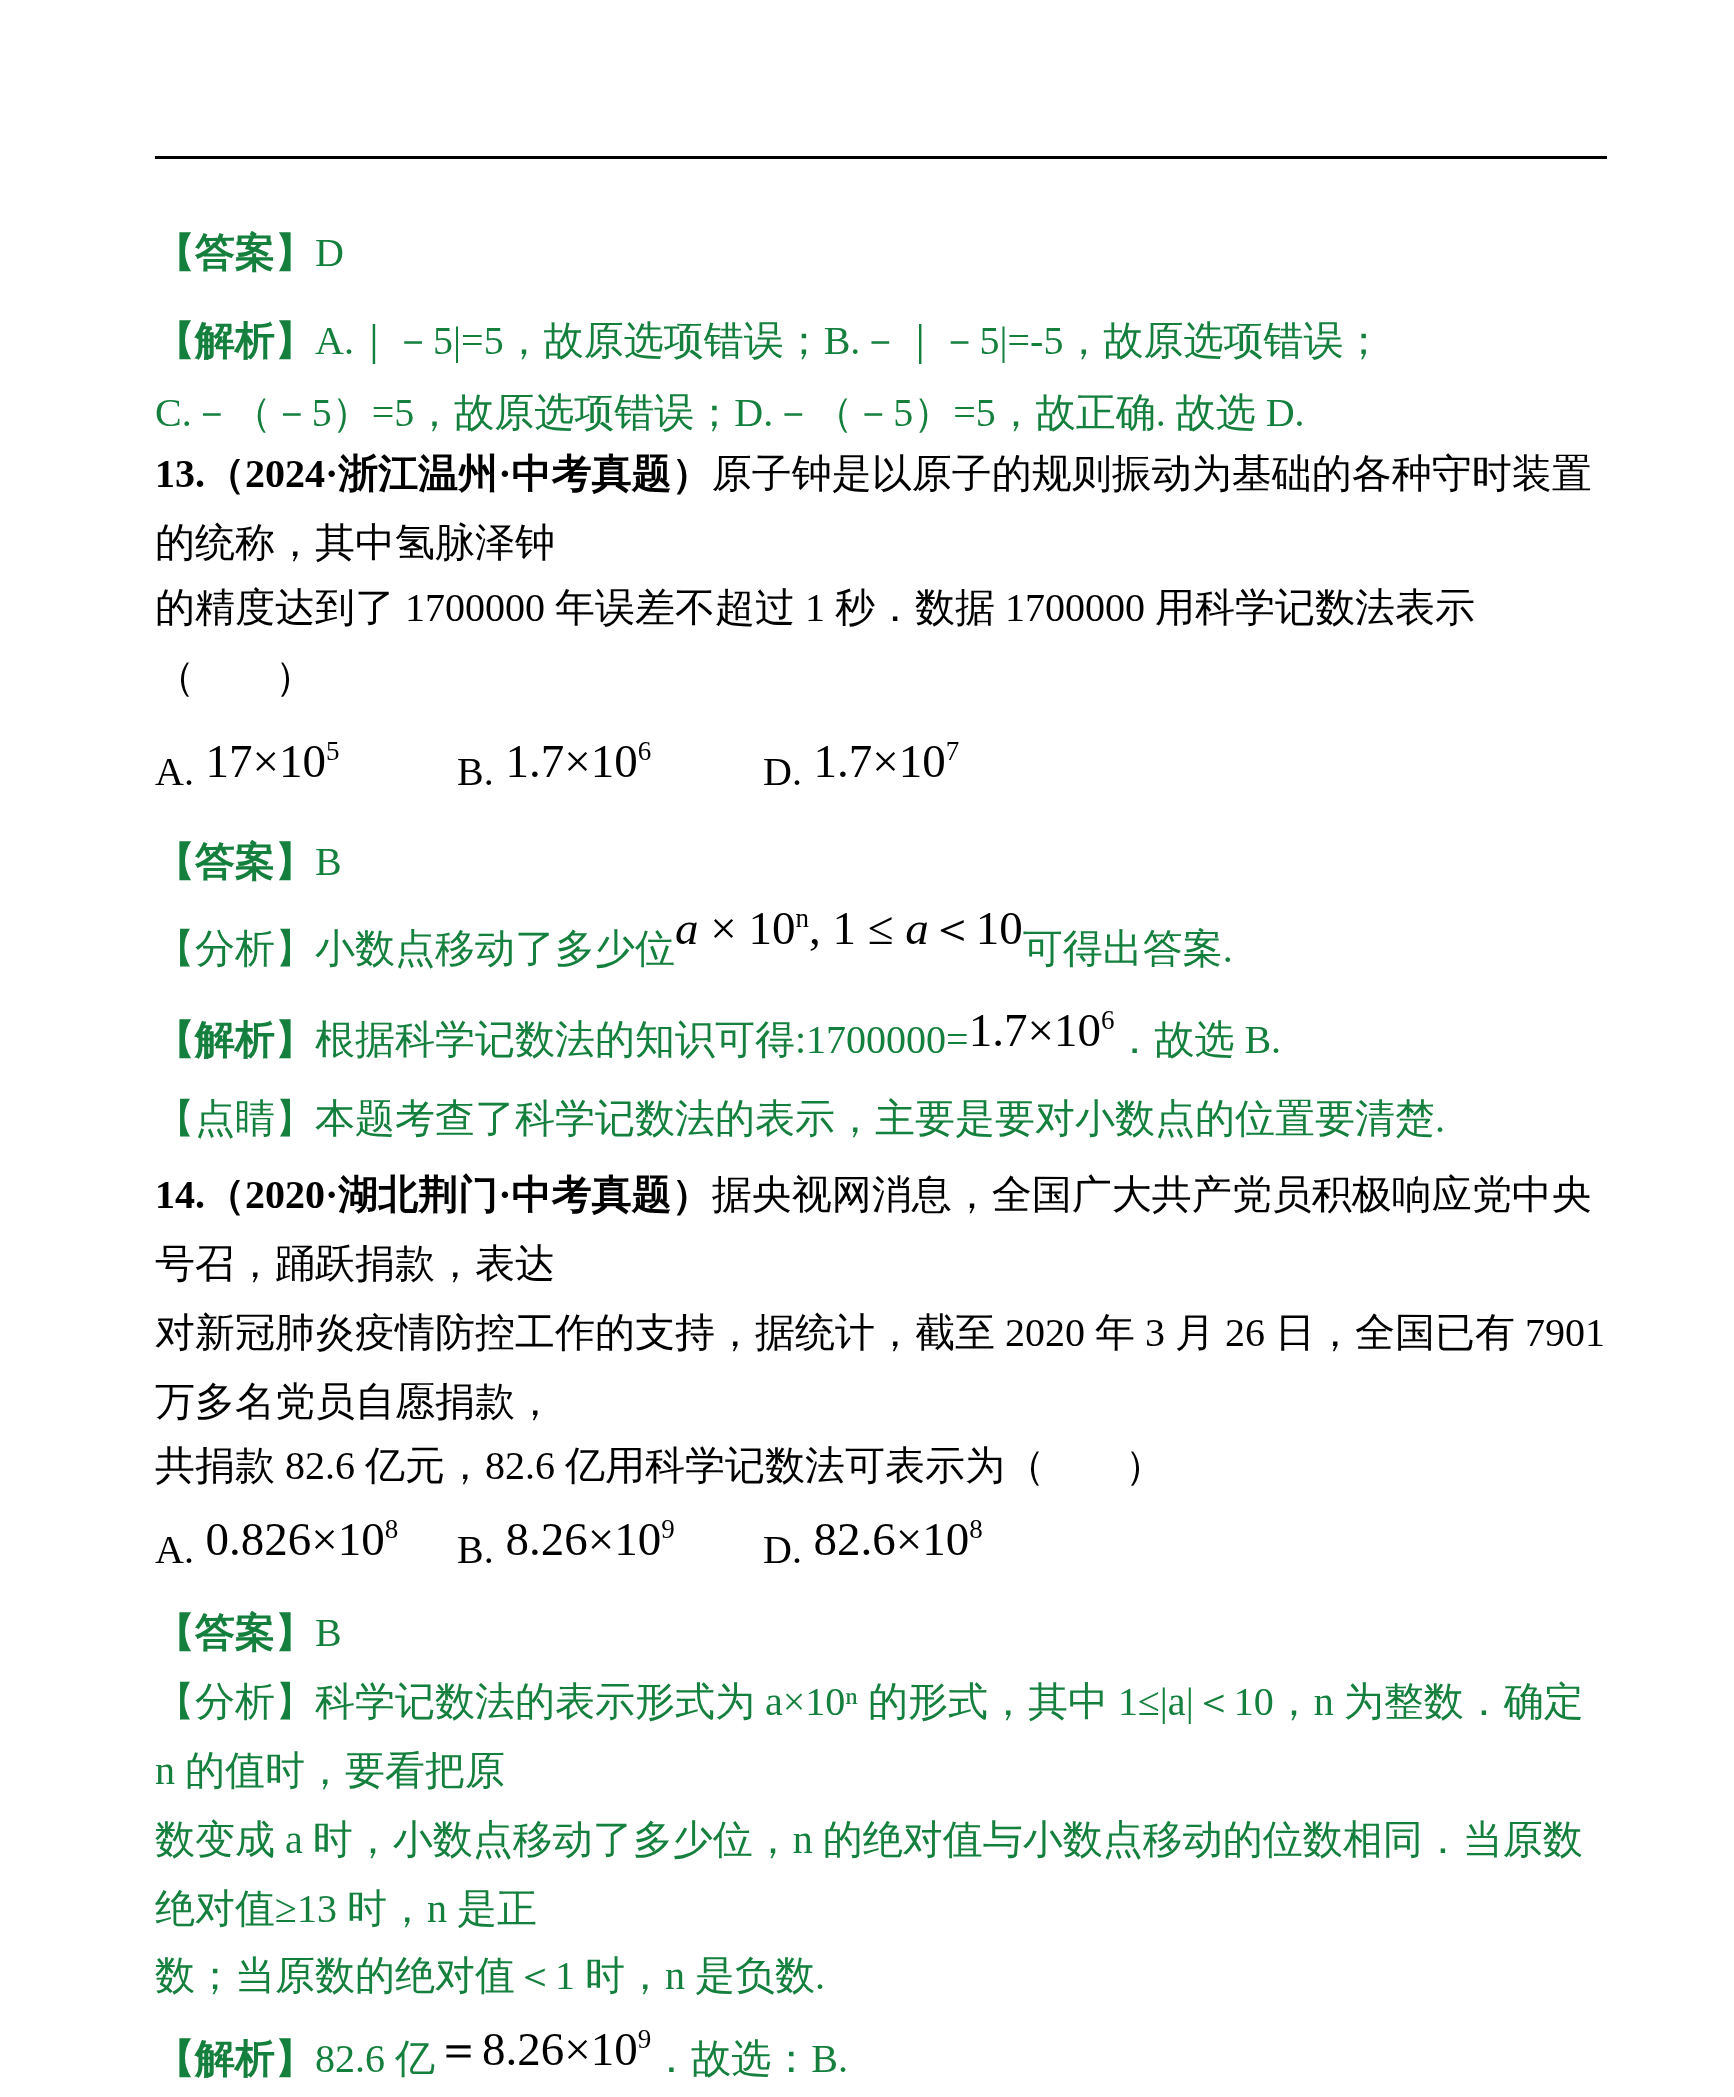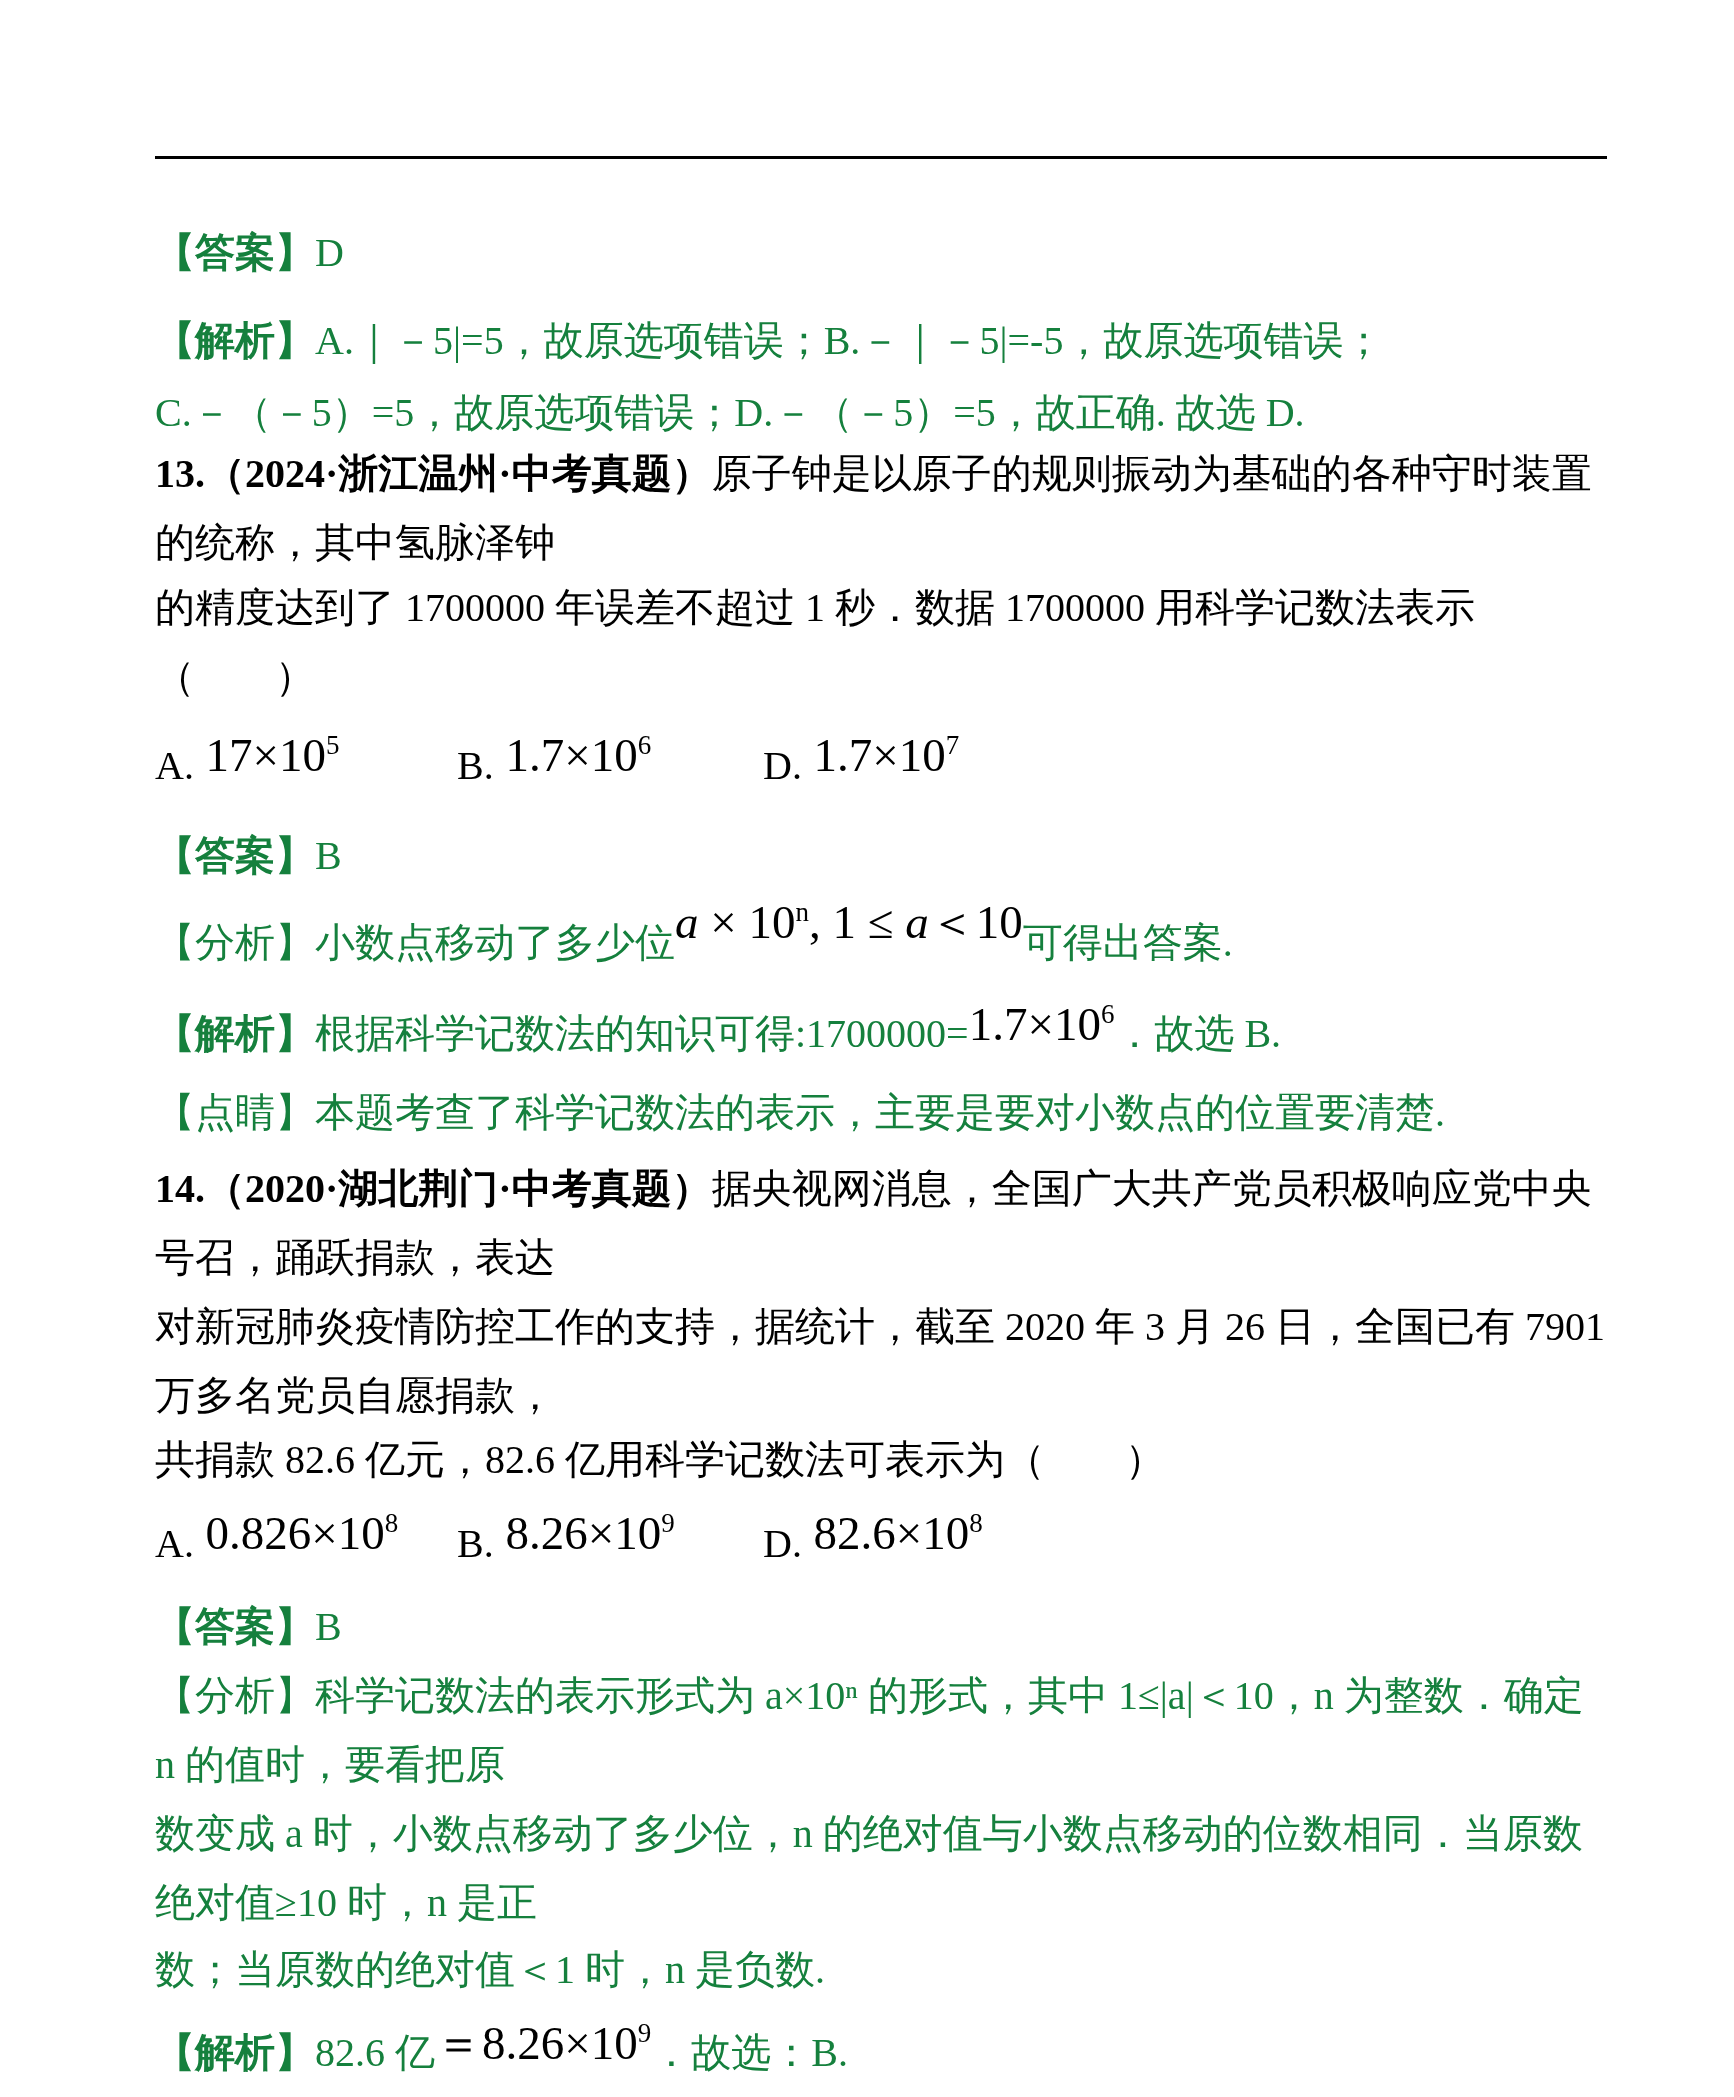--- a/index.html
+++ b/index.html
@@ -48,21 +48,21 @@
     <div class="ln" style="margin-top:3.4px">
       <span class="red">C.－（－5）=5，故原选项错误；D.－（－5）=5，故正确. 故选 D.</span>
     </div>
 
     <div class="ln" style="margin-top:-8.4px">
       <span class="qhead">13.</span><span class="qhead">（2024·浙江温州·中考真题）</span><span>原子钟是以原子的规则振动为基础的各种守时装置的统称，其中氢脉泽钟</span>
     </div>
     <div class="ln" style="margin-top:-4.2px">
       <span>的精度达到了 1700000 年误差不超过 1 秒．数据 1700000 用科学记数法表示（　　）</span>
     </div>
-    <div class="ln-f opts grid-wide" style="margin-top:12px">
+    <div class="ln-f opts grid-wide" style="margin-top:18px">
       <div class="opt">
         <span class="optlabel">A.</span><span class="formula"><span>17×10</span><sup>5</sup></span>
       </div>
       <div class="opt">
         <span class="optlabel">B.</span><span class="formula"><span>1.7×10</span><sup>6</sup></span>
       </div>
       <div class="opt">
         <span class="optlabel">D.</span><span class="formula"><span>1.7×10</span><sup>7</sup></span>
       </div>
     </div>
@@ -99,21 +99,21 @@
         <span class="optlabel">D.</span><span class="formula"><span>82.6×10</span><sup>8</sup></span>
       </div>
     </div>
     <div class="ln" style="margin-top:8.4px">
       <span class="red lbl">【答案】</span><span class="red">B</span>
     </div>
     <div class="ln">
       <span class="red">【分析】</span><span class="red">科学记数法的表示形式为 a×10ⁿ 的形式，其中 1≤|a|＜10，n 为整数．确定 n 的值时，要看把原</span>
     </div>
     <div class="ln">
-      <span class="red">数变成 a 时，小数点移动了多少位，n 的绝对值与小数点移动的位数相同．当原数绝对值≥10 时，n 是正</span>
+      <span class="red">数变成 a 时，小数点移动了多少位，n 的绝对值与小数点移动的位数相同．当原数绝对值≥13 时，n 是正</span>
     </div>
     <div class="ln" style="margin-top:-2.1px">
       <span class="red">数；当原数的绝对值＜1 时，n 是负数.</span>
     </div>
     <div class="ln-f" style="margin-top:6.3px">
       <span class="red lbl">【解析】</span><span class="red">82.6 亿</span><span class="formula"><span>＝8.26×10</span><sup>9</sup></span><span class="red">．故选：B.</span>
     </div>
 
   </div>
 

